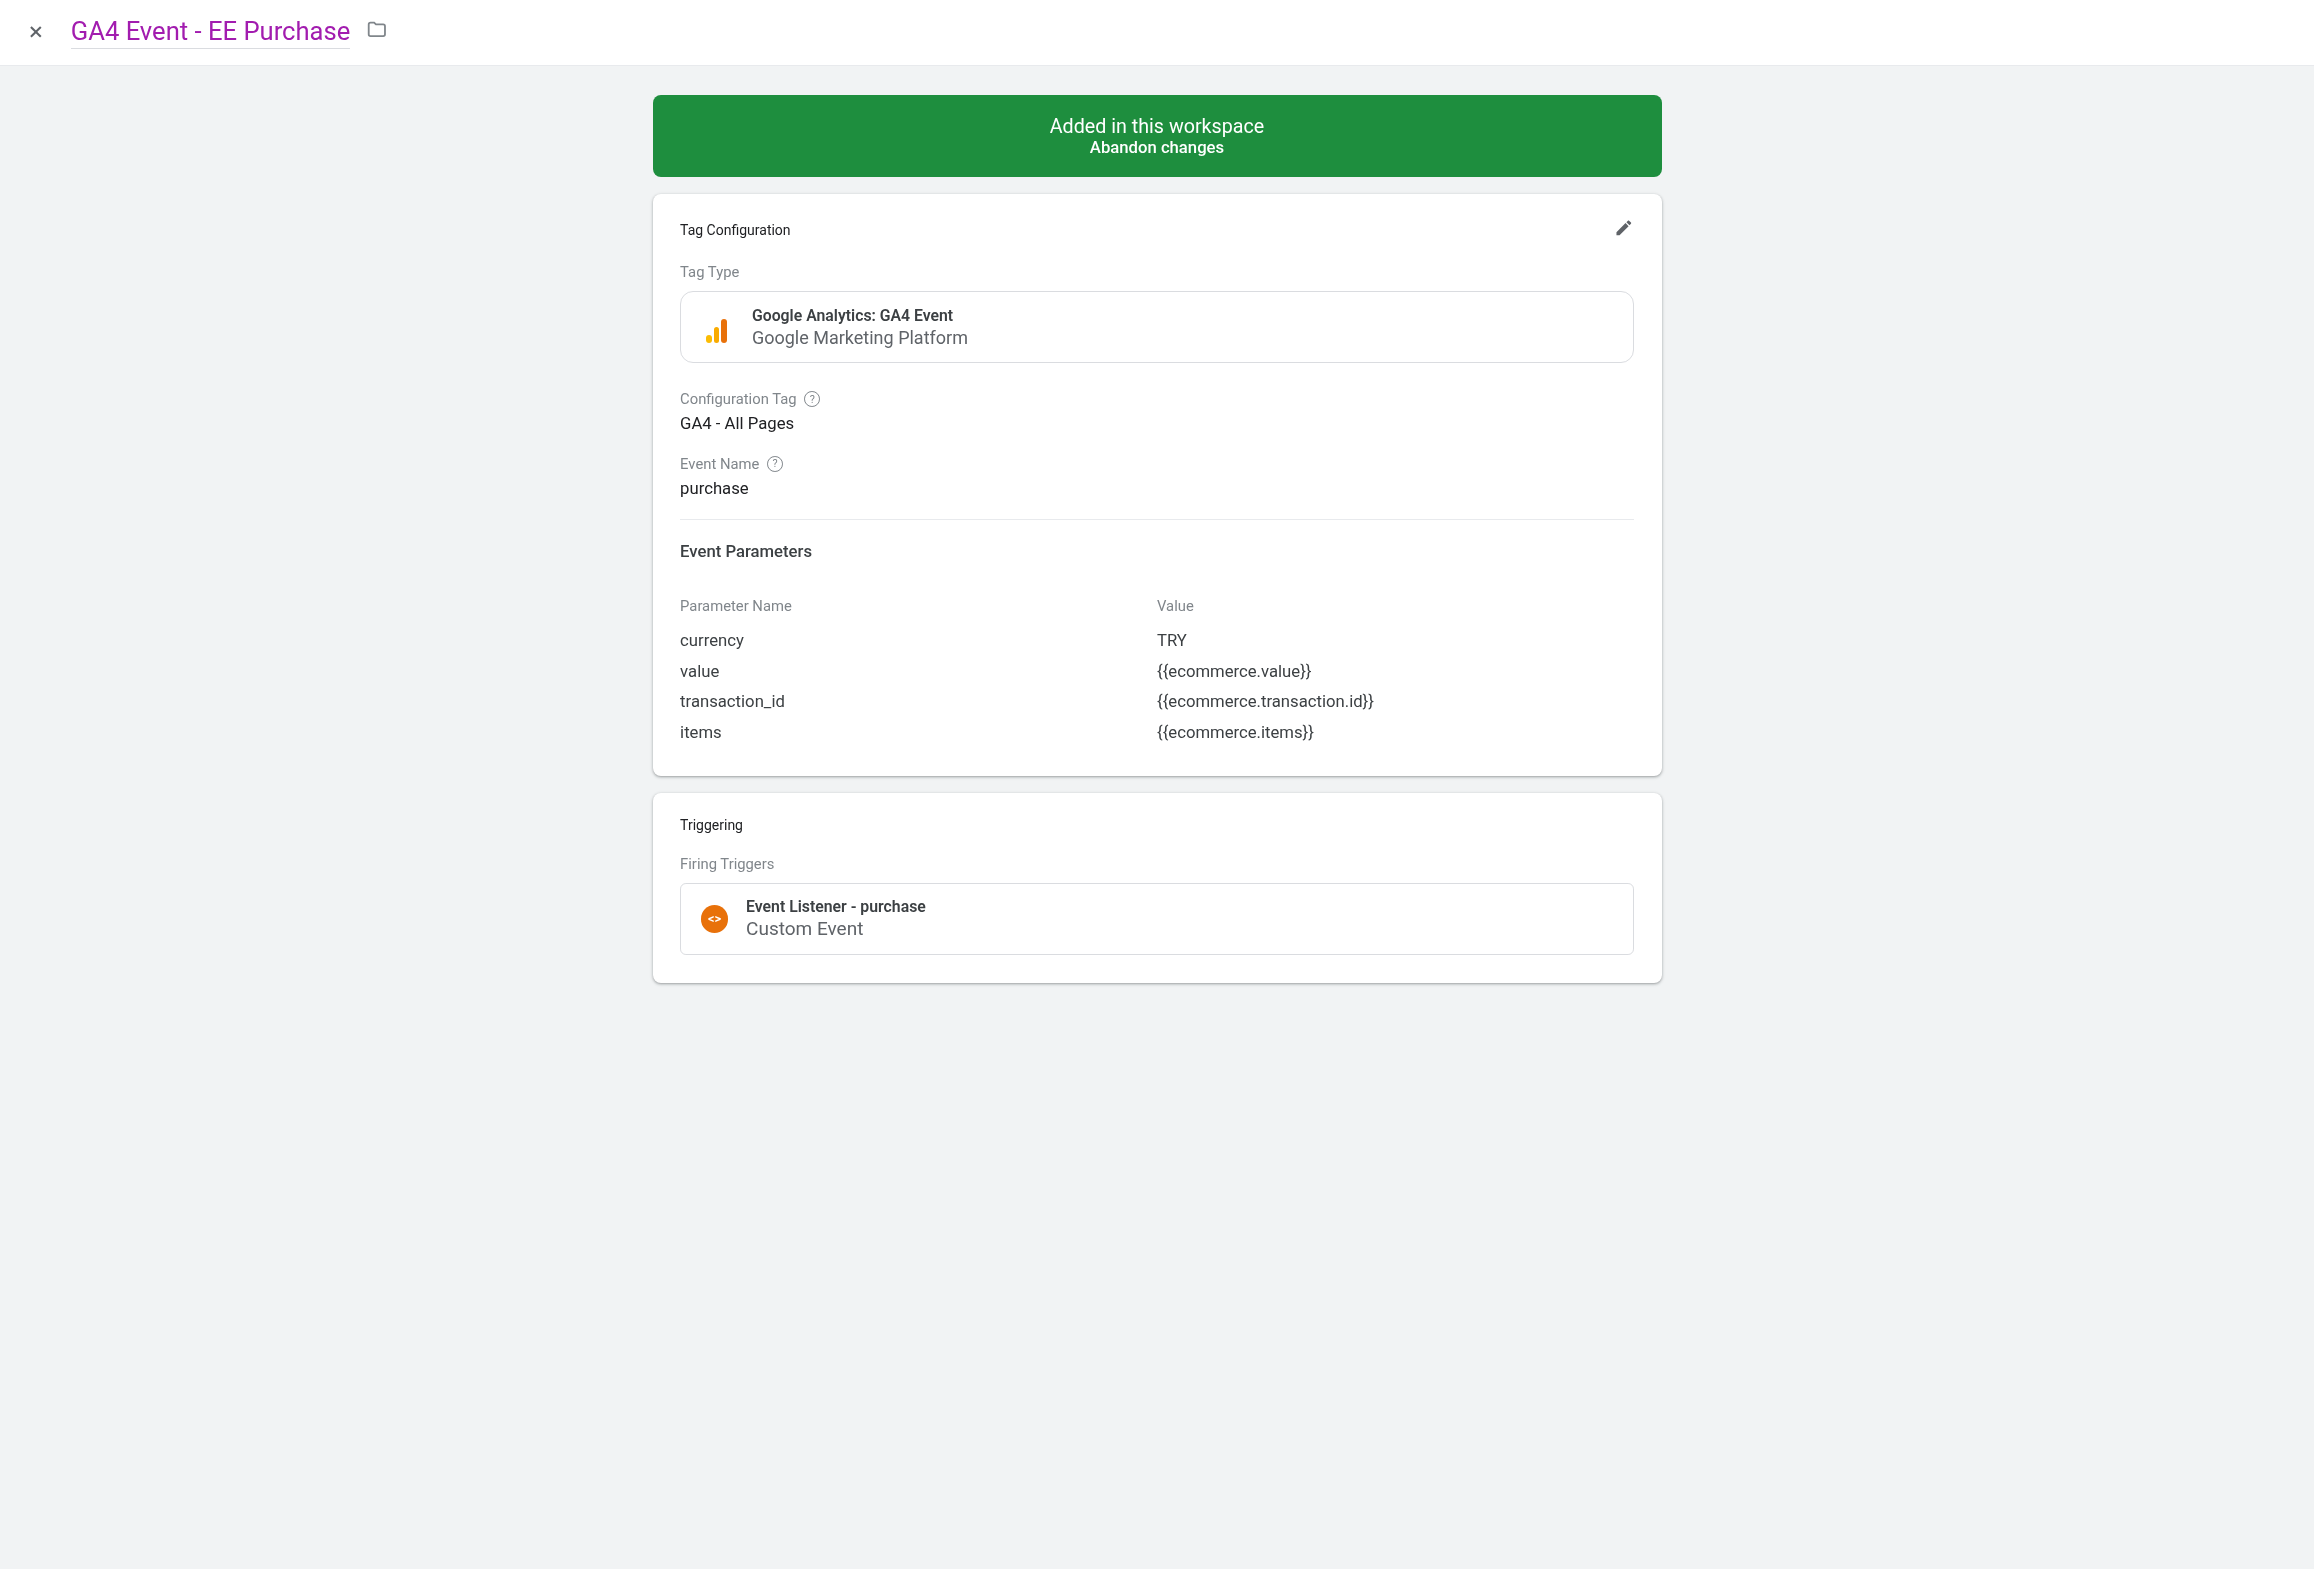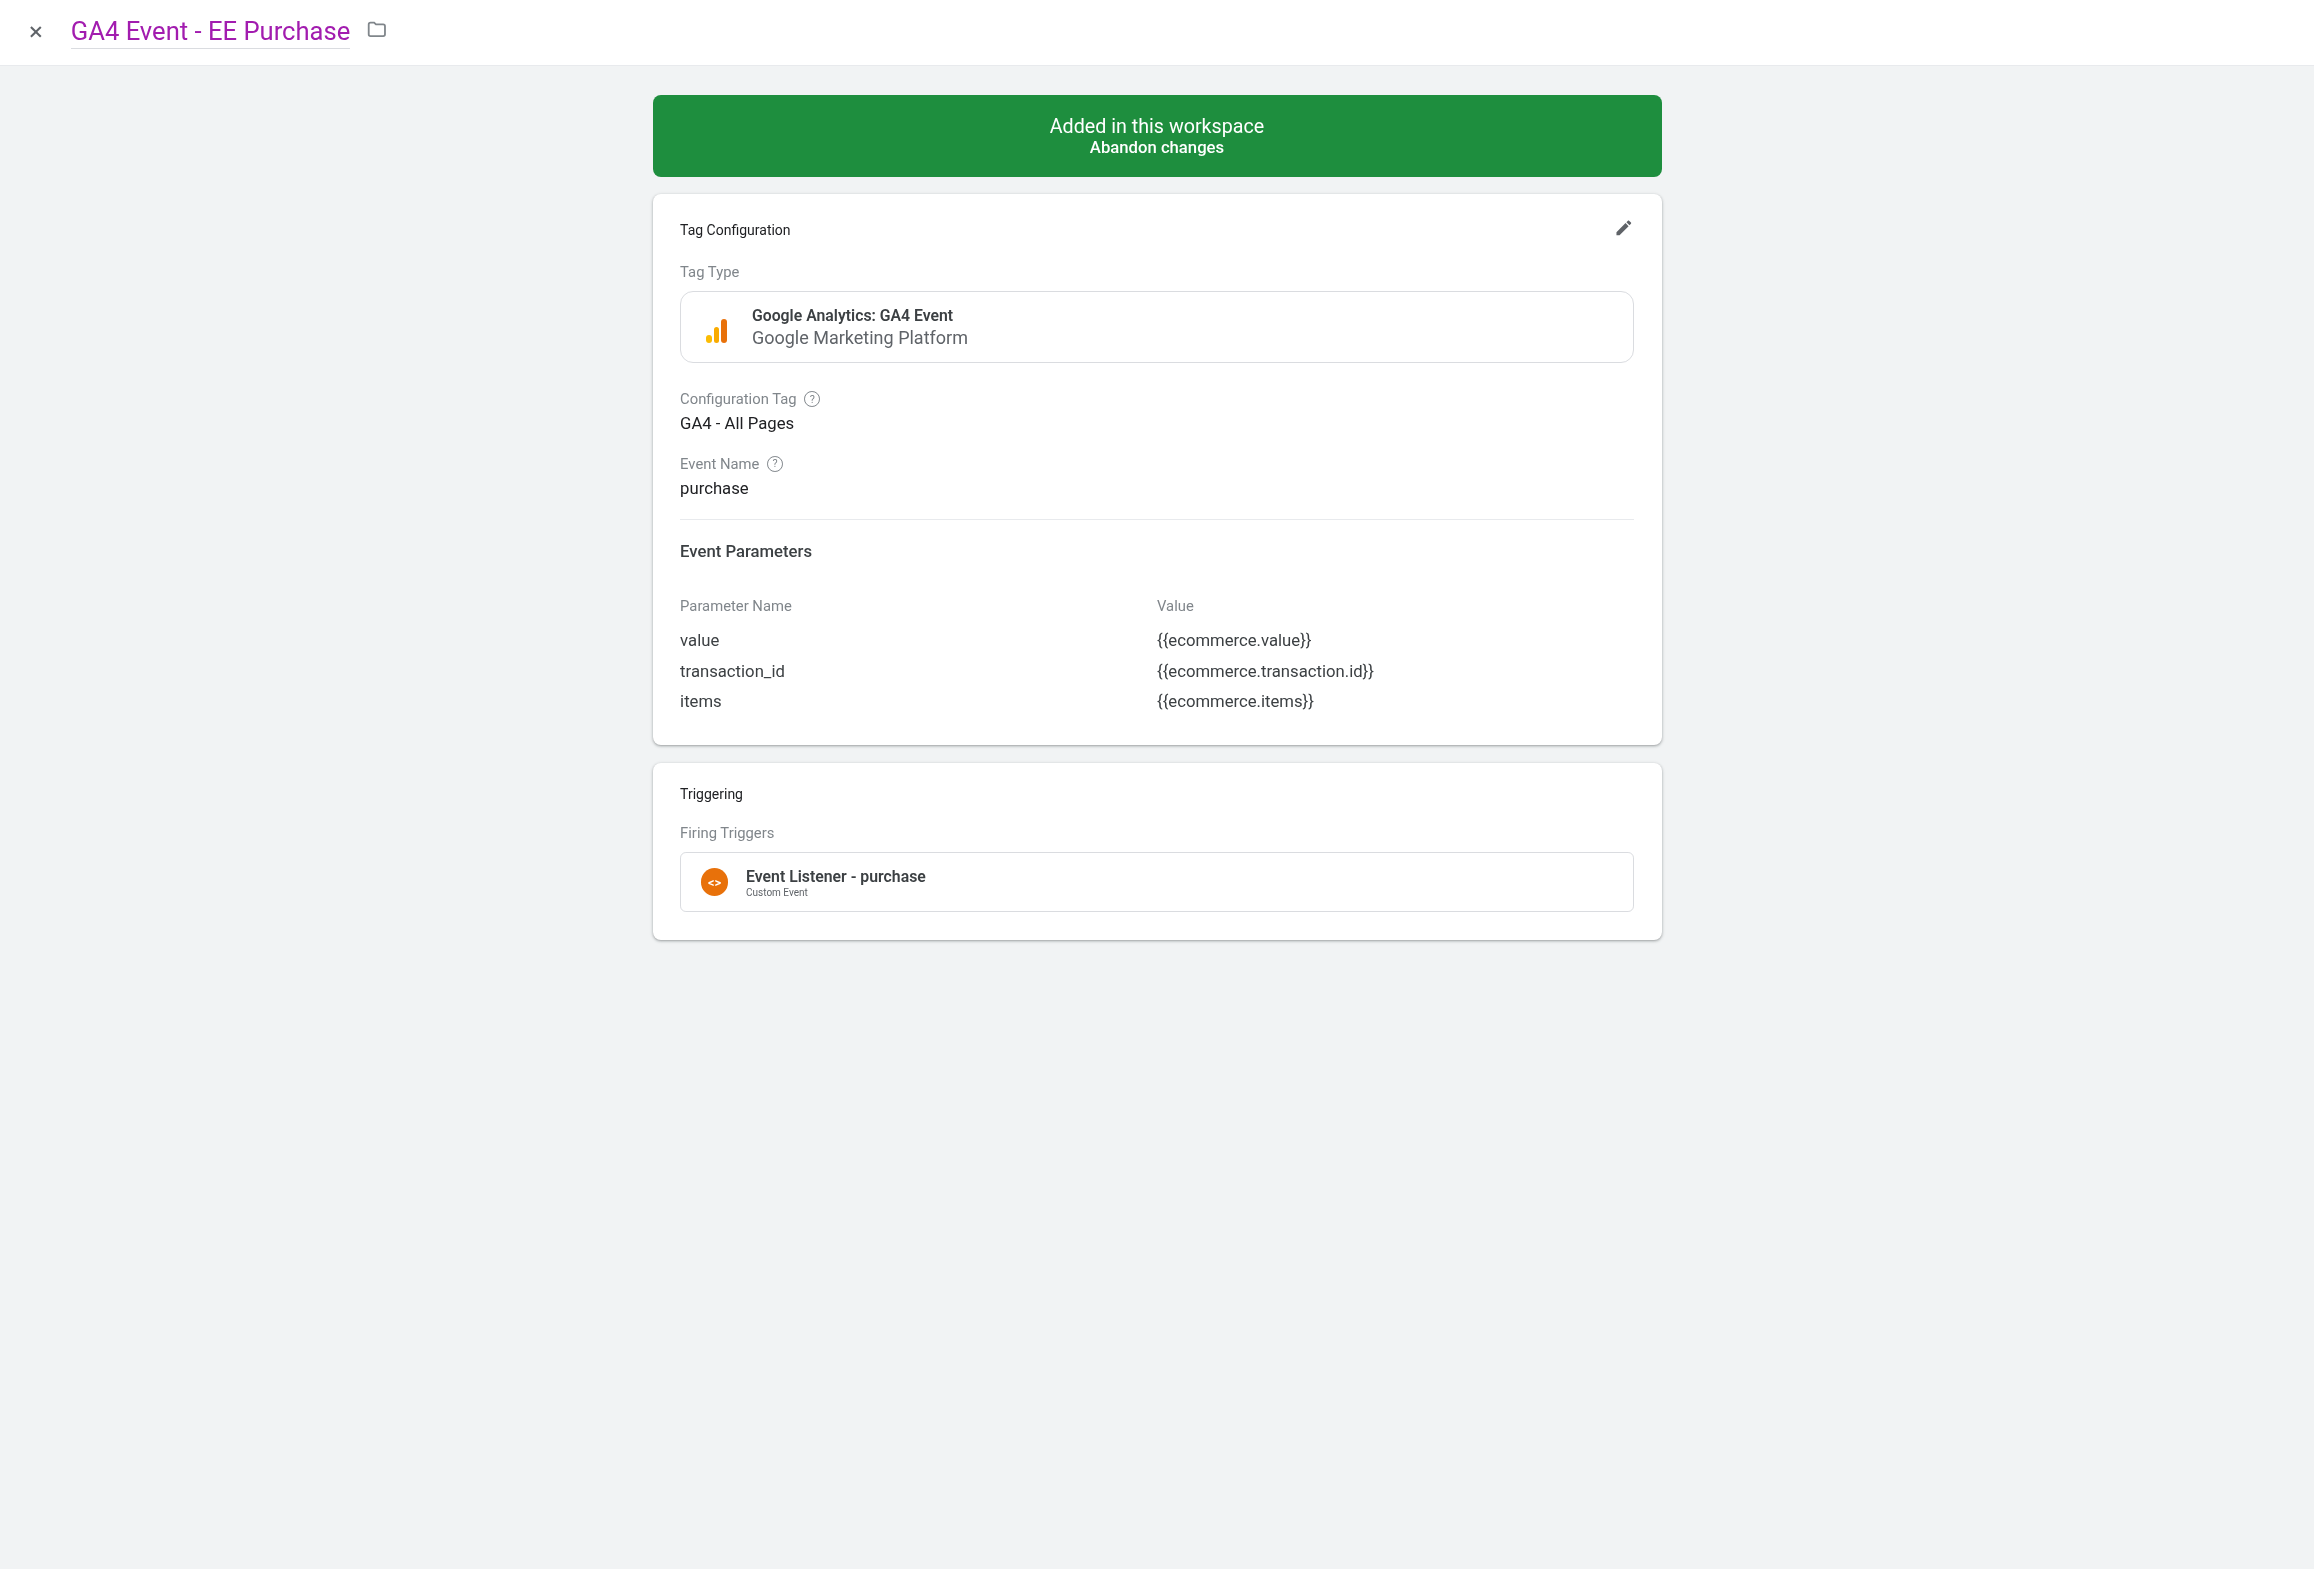--- a/index.html
+++ b/index.html
@@ -224,21 +224,21 @@
       display: flex;
       flex-direction: column;
       gap: 1px;
     }
     .trigger-name {
       font-size: 15.8px;
       font-weight: 600;
       color: #3c4043;
     }
     .trigger-type {
-      font-size: 10px;
+      font-size: 19px;
       color: #5f6368;
     }
   </style>
 </head>
 <body>
 
 <div class="header">
   <div class="close-btn">
     <svg width="19.7" height="19.7" viewBox="0 0 24 24" fill="none" stroke="currentColor" stroke-width="2.5">
         <line x1="18" y1="6" x2="6" y2="18"></line>
@@ -306,20 +306,24 @@
       <hr class="divider">
 
       <div class="subsection-title">Event Parameters</div>
 
       <div class="param-table">
         <div class="param-header-row">
           <div class="param-col">Parameter Name</div>
           <div class="param-col">Value</div>
         </div>
         <div class="param-row">
+          <div class="param-col">currency</div>
+          <div class="param-col">TRY</div>
+        </div>
+        <div class="param-row">
           <div class="param-col">value</div>
           <div class="param-col">{{ecommerce.value}}</div>
         </div>
         <div class="param-row">
           <div class="param-col">transaction_id</div>
           <div class="param-col">{{ecommerce.transaction.id}}</div>
         </div>
         <div class="param-row">
           <div class="param-col">items</div>
           <div class="param-col">{{ecommerce.items}}</div>

